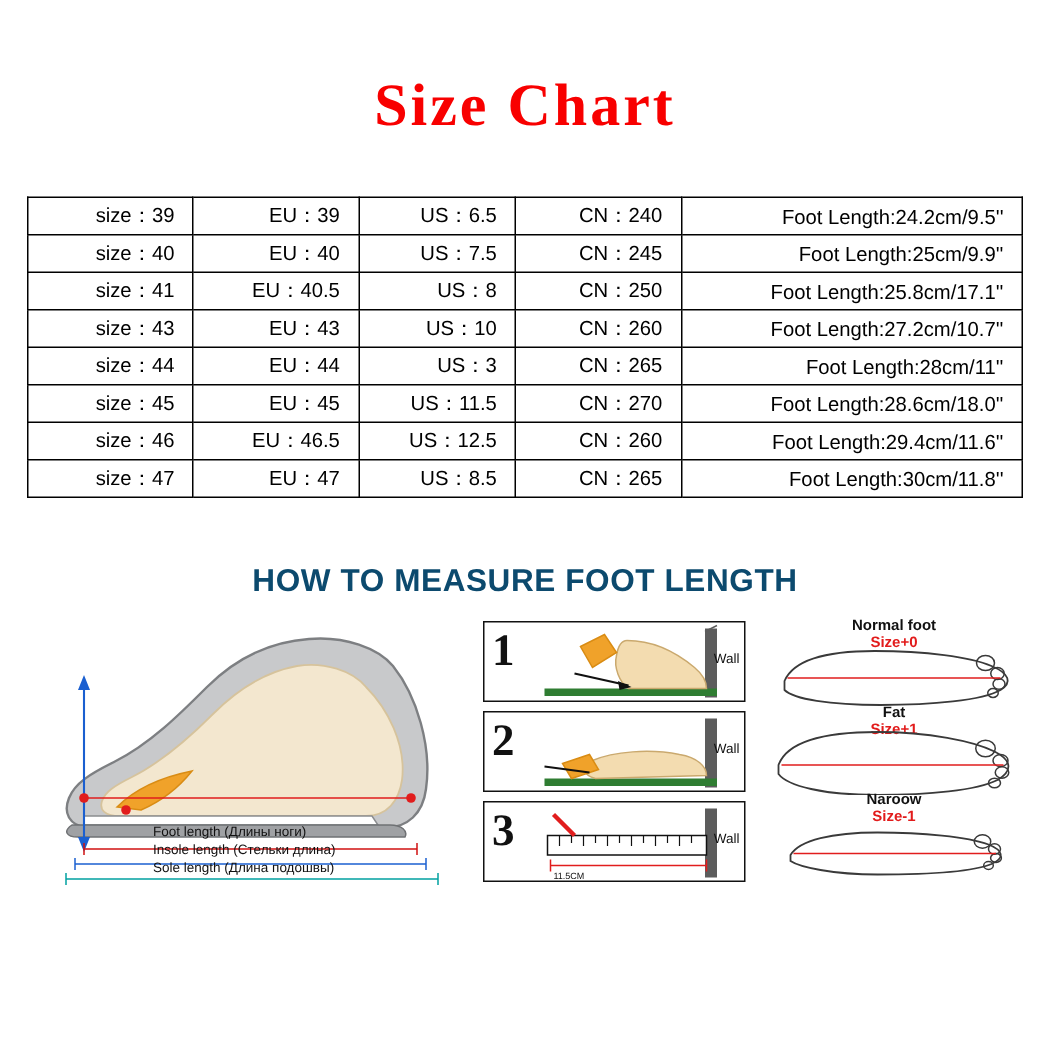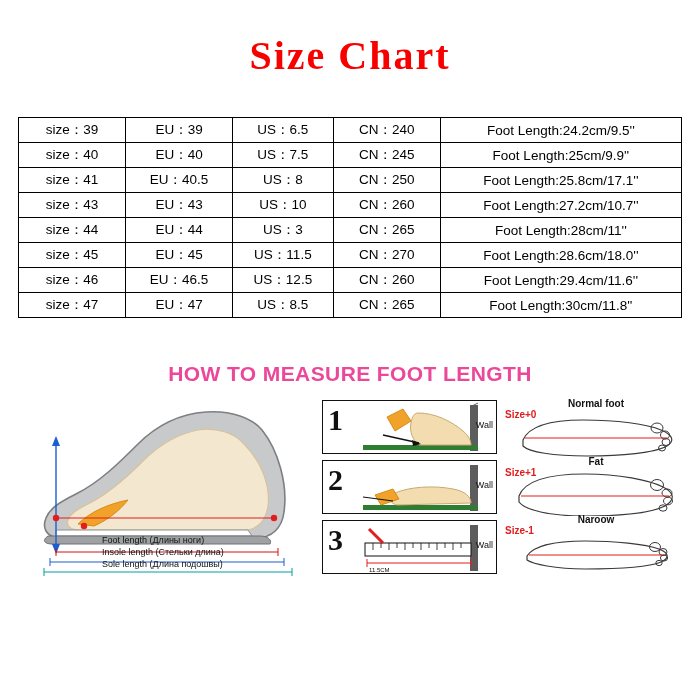--- a/index.html
+++ b/index.html
@@ -14,53 +14,53 @@
     position: relative;
     overflow: hidden;
   }
   .title {
     text-align: center;
     color: #f80000;
     font-family: "Liberation Serif", serif;
     font-weight: bold;
     font-size: 40px;
     letter-spacing: 2px;
-    margin-top: 32px;
+    margin-top: 46px;
     margin-bottom: 0;
   }
   .table-wrap {
     margin: 38px 18px 0 18px;
   }
   table.size-table {
     width: 100%;
     border-collapse: collapse;
     table-layout: fixed;
   }
   table.size-table td {
     border: 1px solid #000;
     height: 22px;
     font-size: 13.5px;
     color: #000;
-    text-align: center;
-    padding: 1px 2px;
+    text-align: right;
+    padding: 1px 12px;
     white-space: nowrap;
     overflow: hidden;
   }
   table.size-table td.c0 { width: 16.0%; }
   table.size-table td.c1 { width: 16.0%; }
   table.size-table td.c2 { width: 15.0%; }
   table.size-table td.c3 { width: 16.0%; }
   table.size-table td.c4 { width: 37.0%; }
 
   .howto {
     text-align: center;
     font-family: "Liberation Sans", sans-serif;
     font-weight: bold;
     font-size: 21px;
-    color: #ec4899;
+    color: #0c4a6e;
     margin-top: 44px;
     letter-spacing: 0.4px;
   }
 
   .diagrams {
     position: relative;
     margin-top: 14px;
     height: 185px;
   }
 
@@ -128,21 +128,21 @@
     width: 100%;
     text-align: center;
     top: -2px;
     font-size: 10px;
     color: #111;
     font-family: "Liberation Sans", sans-serif;
   }
   .foot-type .t-size {
     position: absolute;
     width: 100%;
-    text-align: left;
+    text-align: center;
     top: 9px;
     font-size: 10px;
     color: #e21b1b;
     font-family: "Liberation Sans", sans-serif;
   }
   .foot-type svg { position: absolute; left: 0; top: 14px; }
 
   .legend {
     position: absolute;
     left: 86px;

